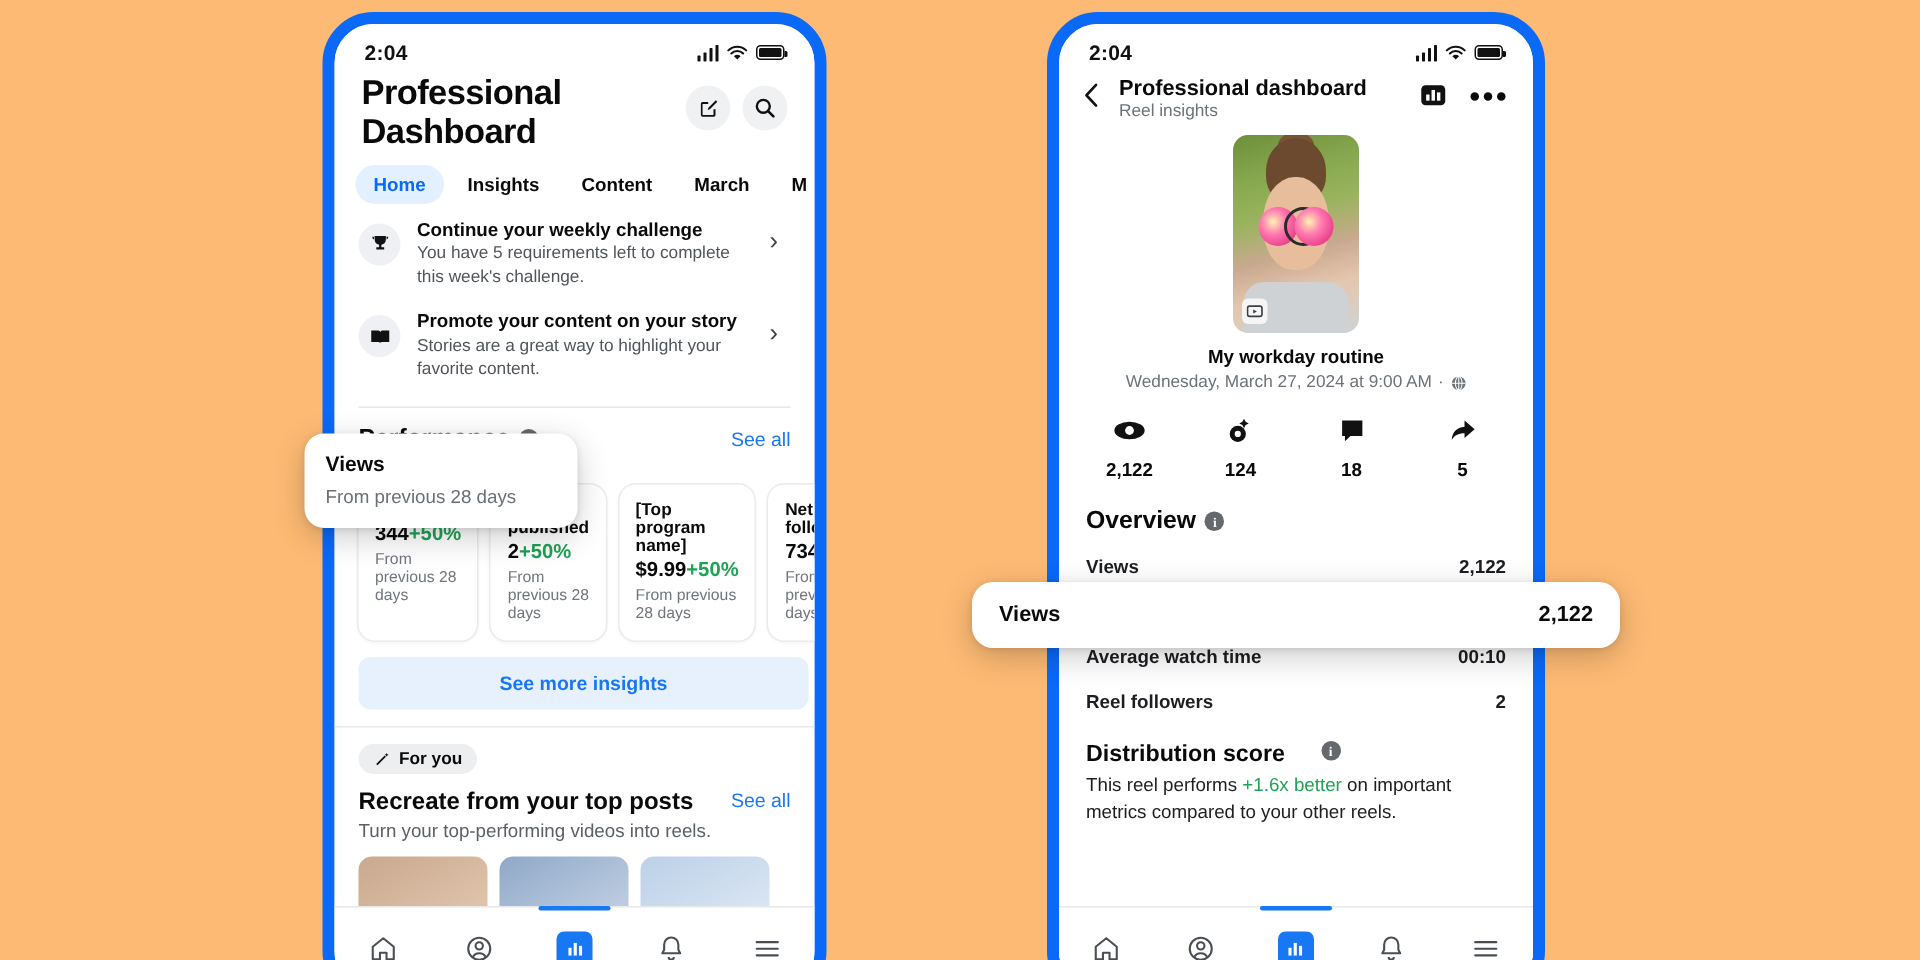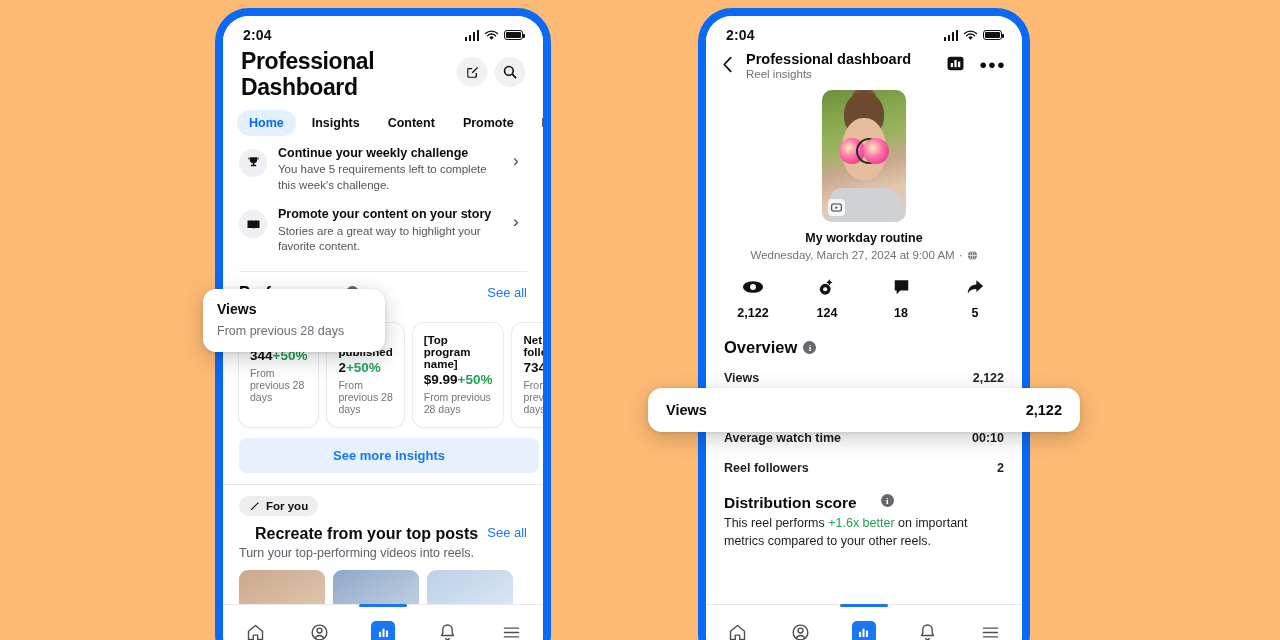--- a/index.html
+++ b/index.html
@@ -71,21 +71,21 @@
   .card-lbl { font-size:11.5px; font-weight:700; color:#0a0a0a; }
   .card-val { font-size:13.5px; font-weight:800; color:#0a0a0a; margin-top:2px;}
   .card-val .up { color:#1fa254; }
   .card-note { font-size:10.5px; color:#70767d; margin-top:4px;}
 
   .cta { margin: 11px 4px 0 16px; background:#e7f1fe; color:#1877f2; font-size:13px; font-weight:700; text-align:center; padding:10px 0; border-radius:8px;}
 
   .hr2 { height:1px; background:#e6e8ea; margin: 11px 0 0 0; }
 
   .badge { display:inline-flex; align-items:center; gap:5px; background:#eceef0; border-radius:14px; padding:4px 10px; margin: 11px 0 0 16px; font-size:11.5px; font-weight:700; color:#0a0a0a;}
-  .blk-head { display:flex; align-items:flex-start; justify-content:space-between; padding: 9px 16px 0 32px;}
+  .blk-head { display:flex; align-items:flex-start; justify-content:space-between; padding: 9px 16px 0 16px;}
   .blk-title { font-size:16px; font-weight:800; color:#0a0a0a; }
   .blk-sub { font-size:12.5px; color:#5b6067; padding:2px 16px 0 16px; line-height:1.35; max-width:275px;}
   .thumbstrip { display:flex; gap:8px; padding: 8px 16px 0 16px;}
   .thumbstrip div { width:86px;height:64px;border-radius:9px;}
 
   
   .float {
     position:absolute; background:#fff; border-radius:13px;
     box-shadow: 0 6px 22px rgba(0,0,0,.20), 0 1px 4px rgba(0,0,0,.10);
     z-index: 40;
@@ -192,21 +192,21 @@
               <path d="M12.8 12.8 17 17" stroke="#111" stroke-width="2.2" stroke-linecap="round"></path>
             </svg>
           </span>
         </div>
       </div>
 
       <div class="lp-tabs">
         <div class="lp-tab active">Home</div>
         <div class="lp-tab">Insights</div>
         <div class="lp-tab">Content</div>
-        <div class="lp-tab">Promote</div>
+        <div class="lp-tab">March</div>
         <div class="lp-tab">M</div>
       </div>
 
       <div class="lp-scroll">
 
         <div class="row-item">
           <span class="row-ico">
             <svg width="15" height="15" viewBox="0 0 20 20">
                 <path d="M5 3h10v3a5 5 0 0 1-4 4.9V13h2.5v2h-7v-2H9v-2.1A5 5 0 0 1 5 6V3zm-2 .8h1.4v2.4A2.2 2.2 0 0 1 3 4.6V3.8zm13.6 0H17v.8a2.2 2.2 0 0 1-1.4 1.6V3.8z" fill="#111"></path>
               </svg>

